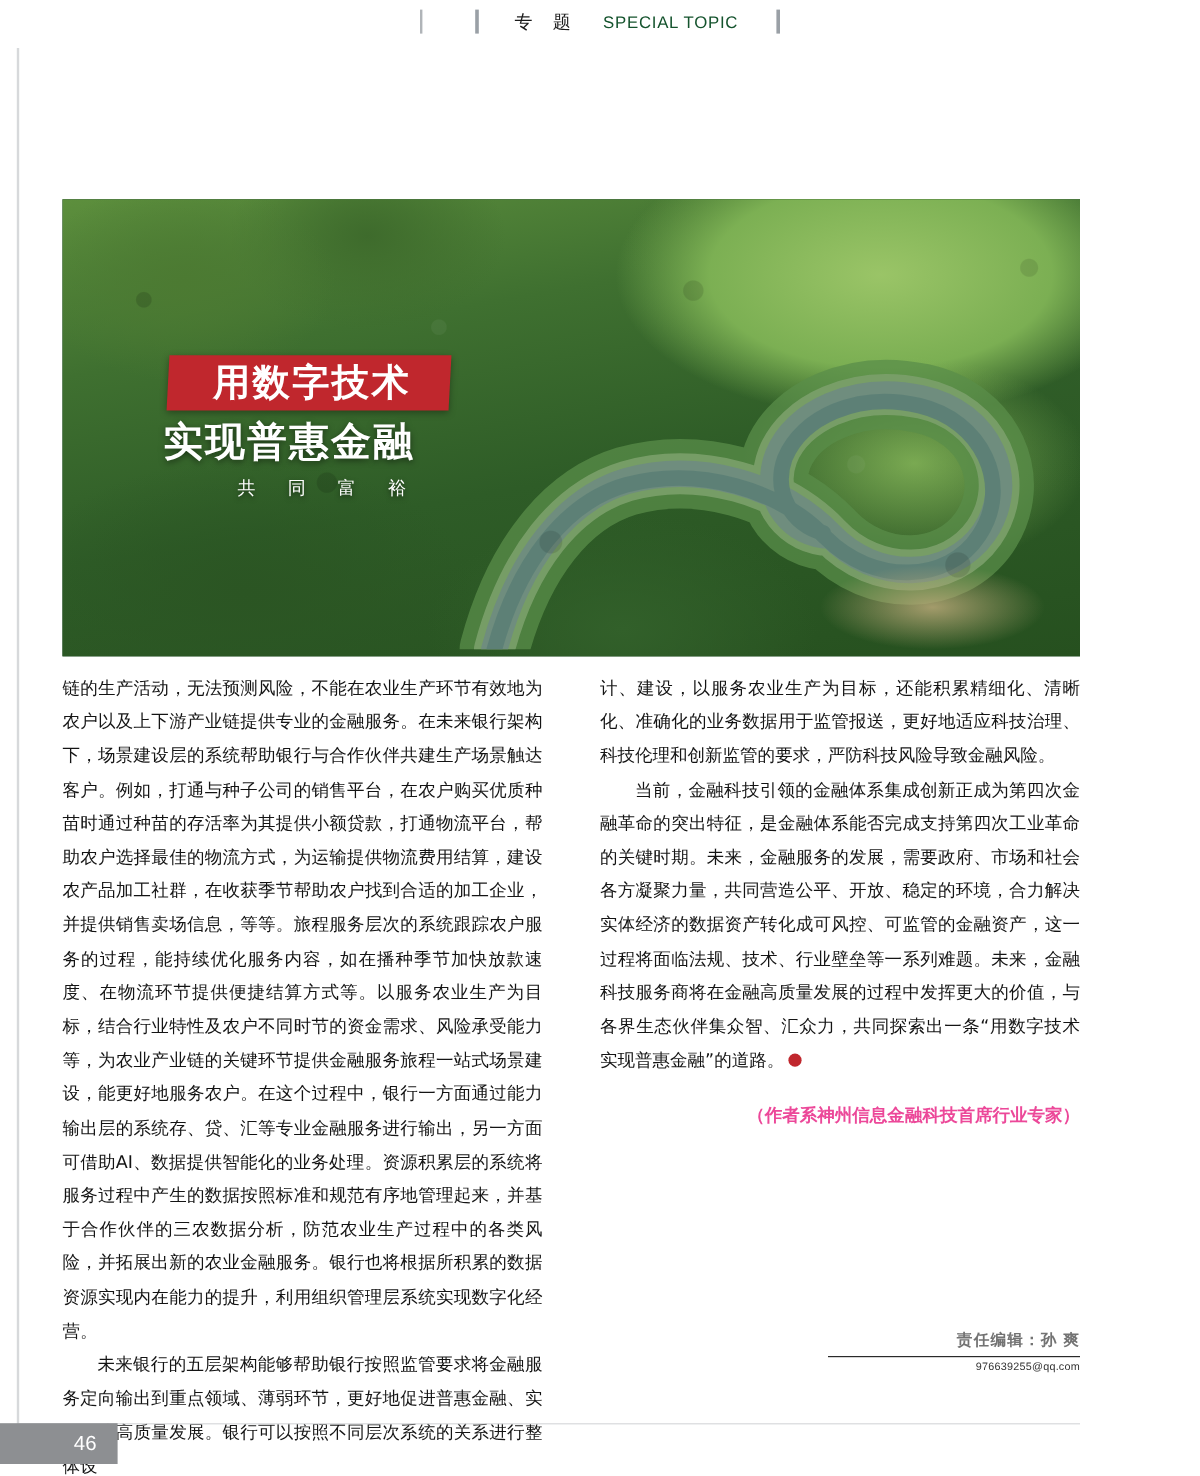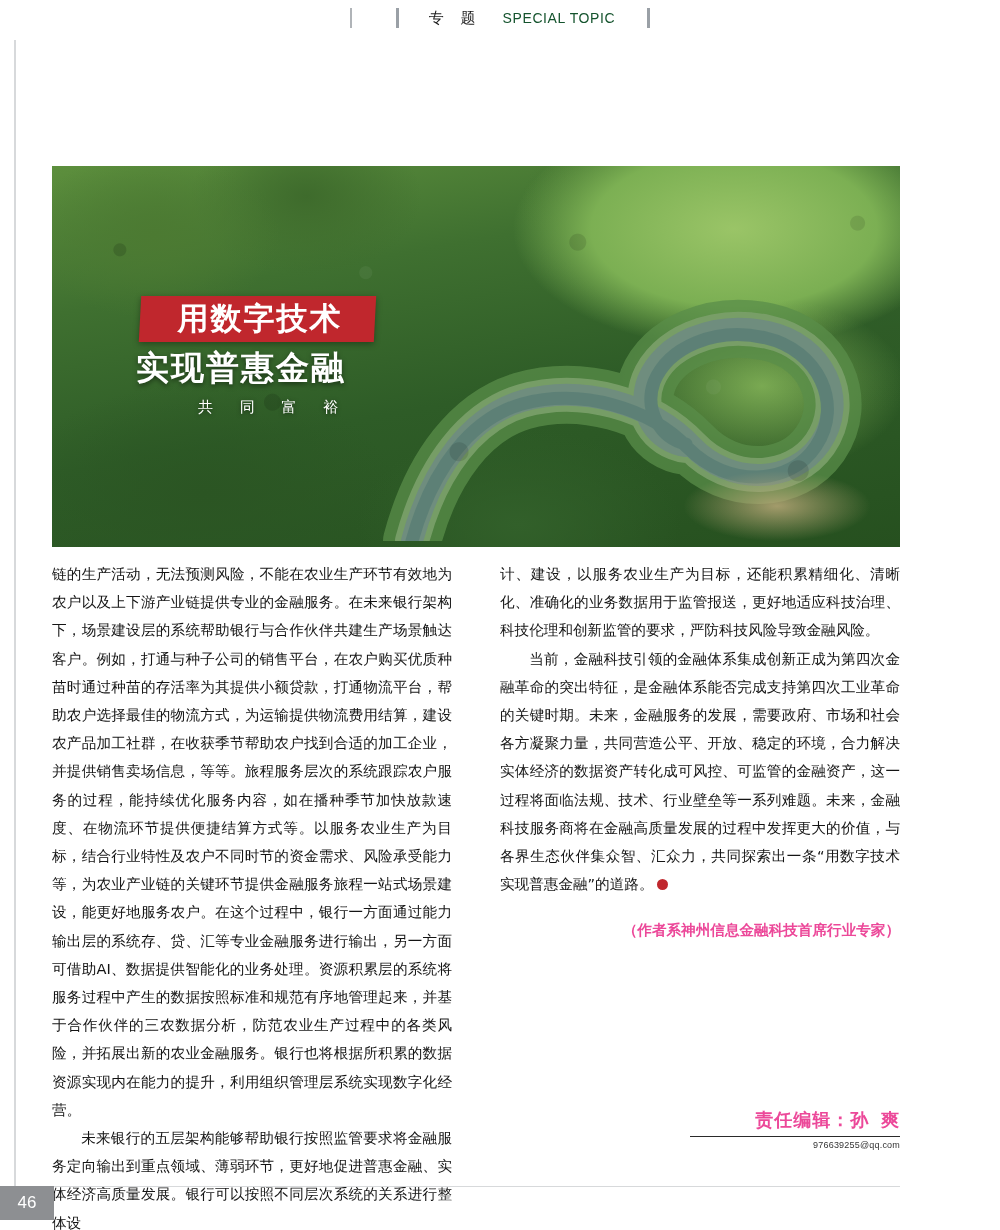--- a/index.html
+++ b/index.html
@@ -230,25 +230,25 @@
 
   
   .editor-block {
     position: absolute;
     left: 690px;
     top: 1108px;
     width: 210px;
     text-align: right;
   }
   .editor-line1 {
-    font-family: Liberation Mono, monospace;
-    font-size: 18px;
+    font-family: Liberation Sans, sans-serif;
+    font-size: 13px;
     font-weight: bold;
     letter-spacing: 1px;
-    color: #ec4899;
+    color: #737373;
   }
   .editor-rule {
     margin-top: 4px;
     height: 1px;
     background: #2a2a2a;
     width: 210px;
   }
   .editor-mail {
     margin-top: 3px;
     font-family: "Liberation Sans", sans-serif;
@@ -261,20 +261,21 @@
   .page-tab {
     position: absolute;
     left: 0;
     top: 1186px;
     width: 54px;
     height: 34px;
     background: #8d8f92;
     display: flex;
     align-items: center;
     justify-content: center;
+    padding-left: 44px;
   }
   .page-tab span {
     font-family: "Liberation Sans", sans-serif;
     font-size: 17px;
     color: #ffffff;
   }
   .bottom-rule {
     position: absolute;
     left: 14px;
     top: 1186px;

